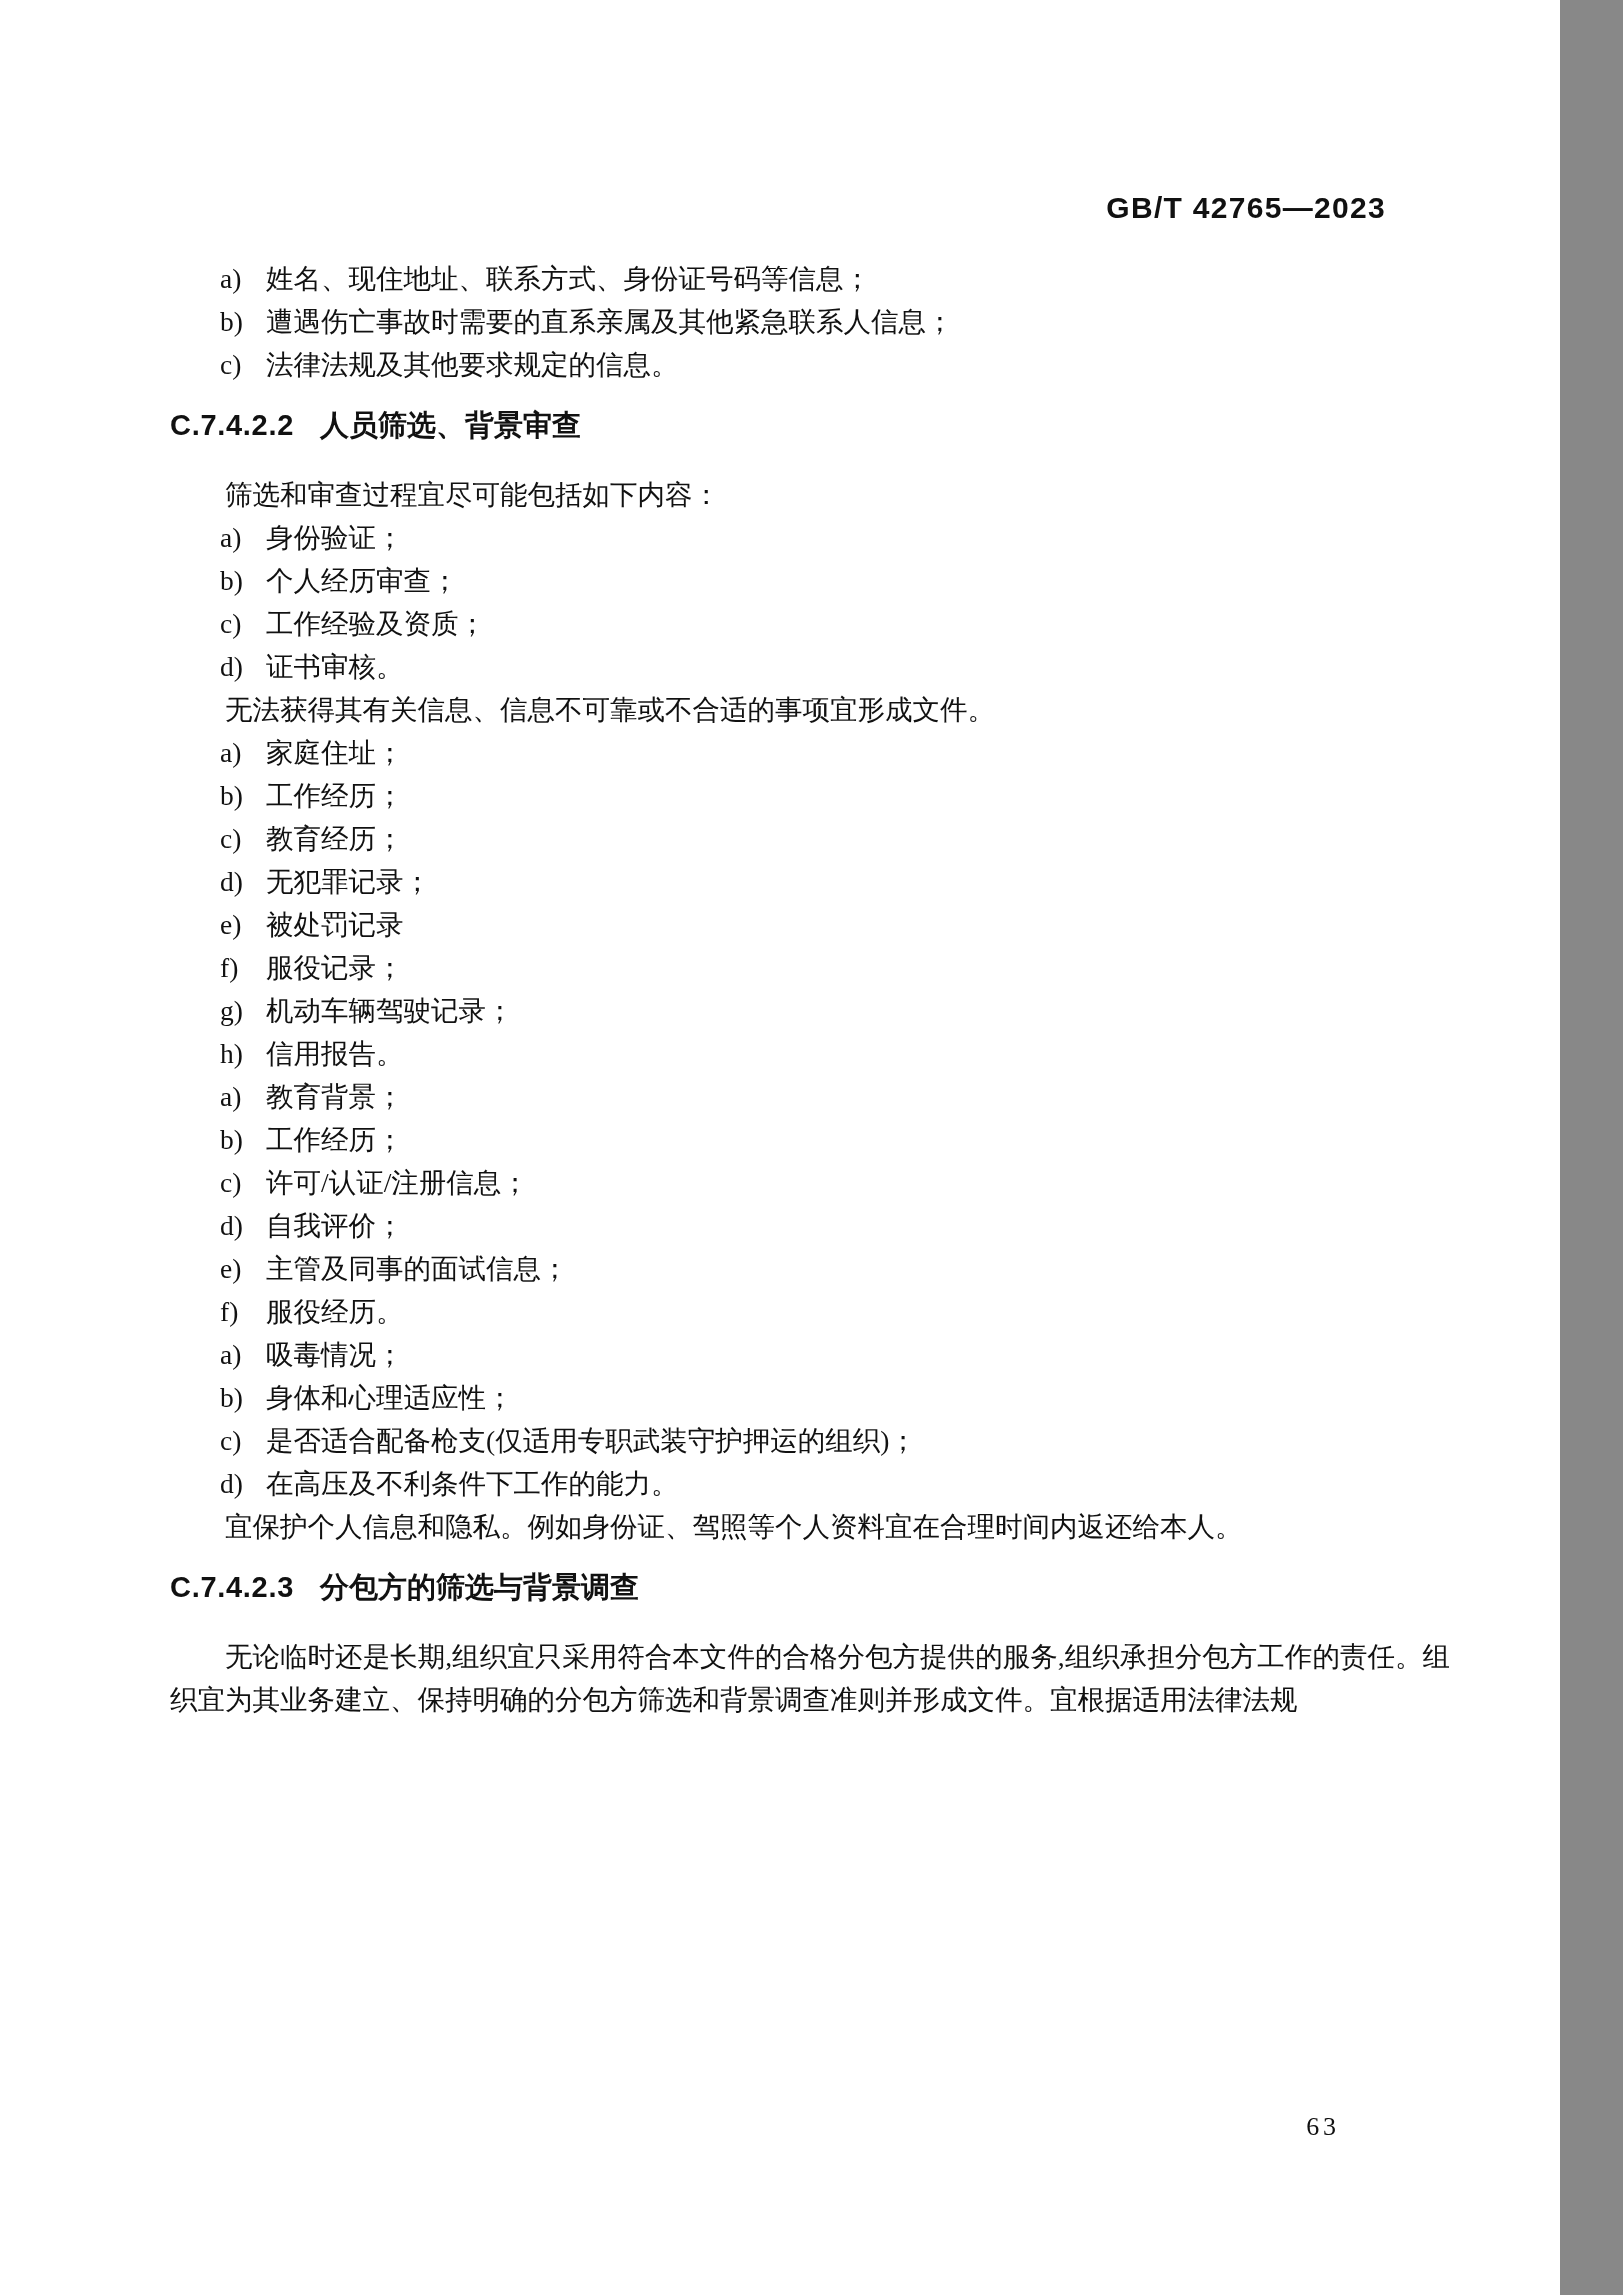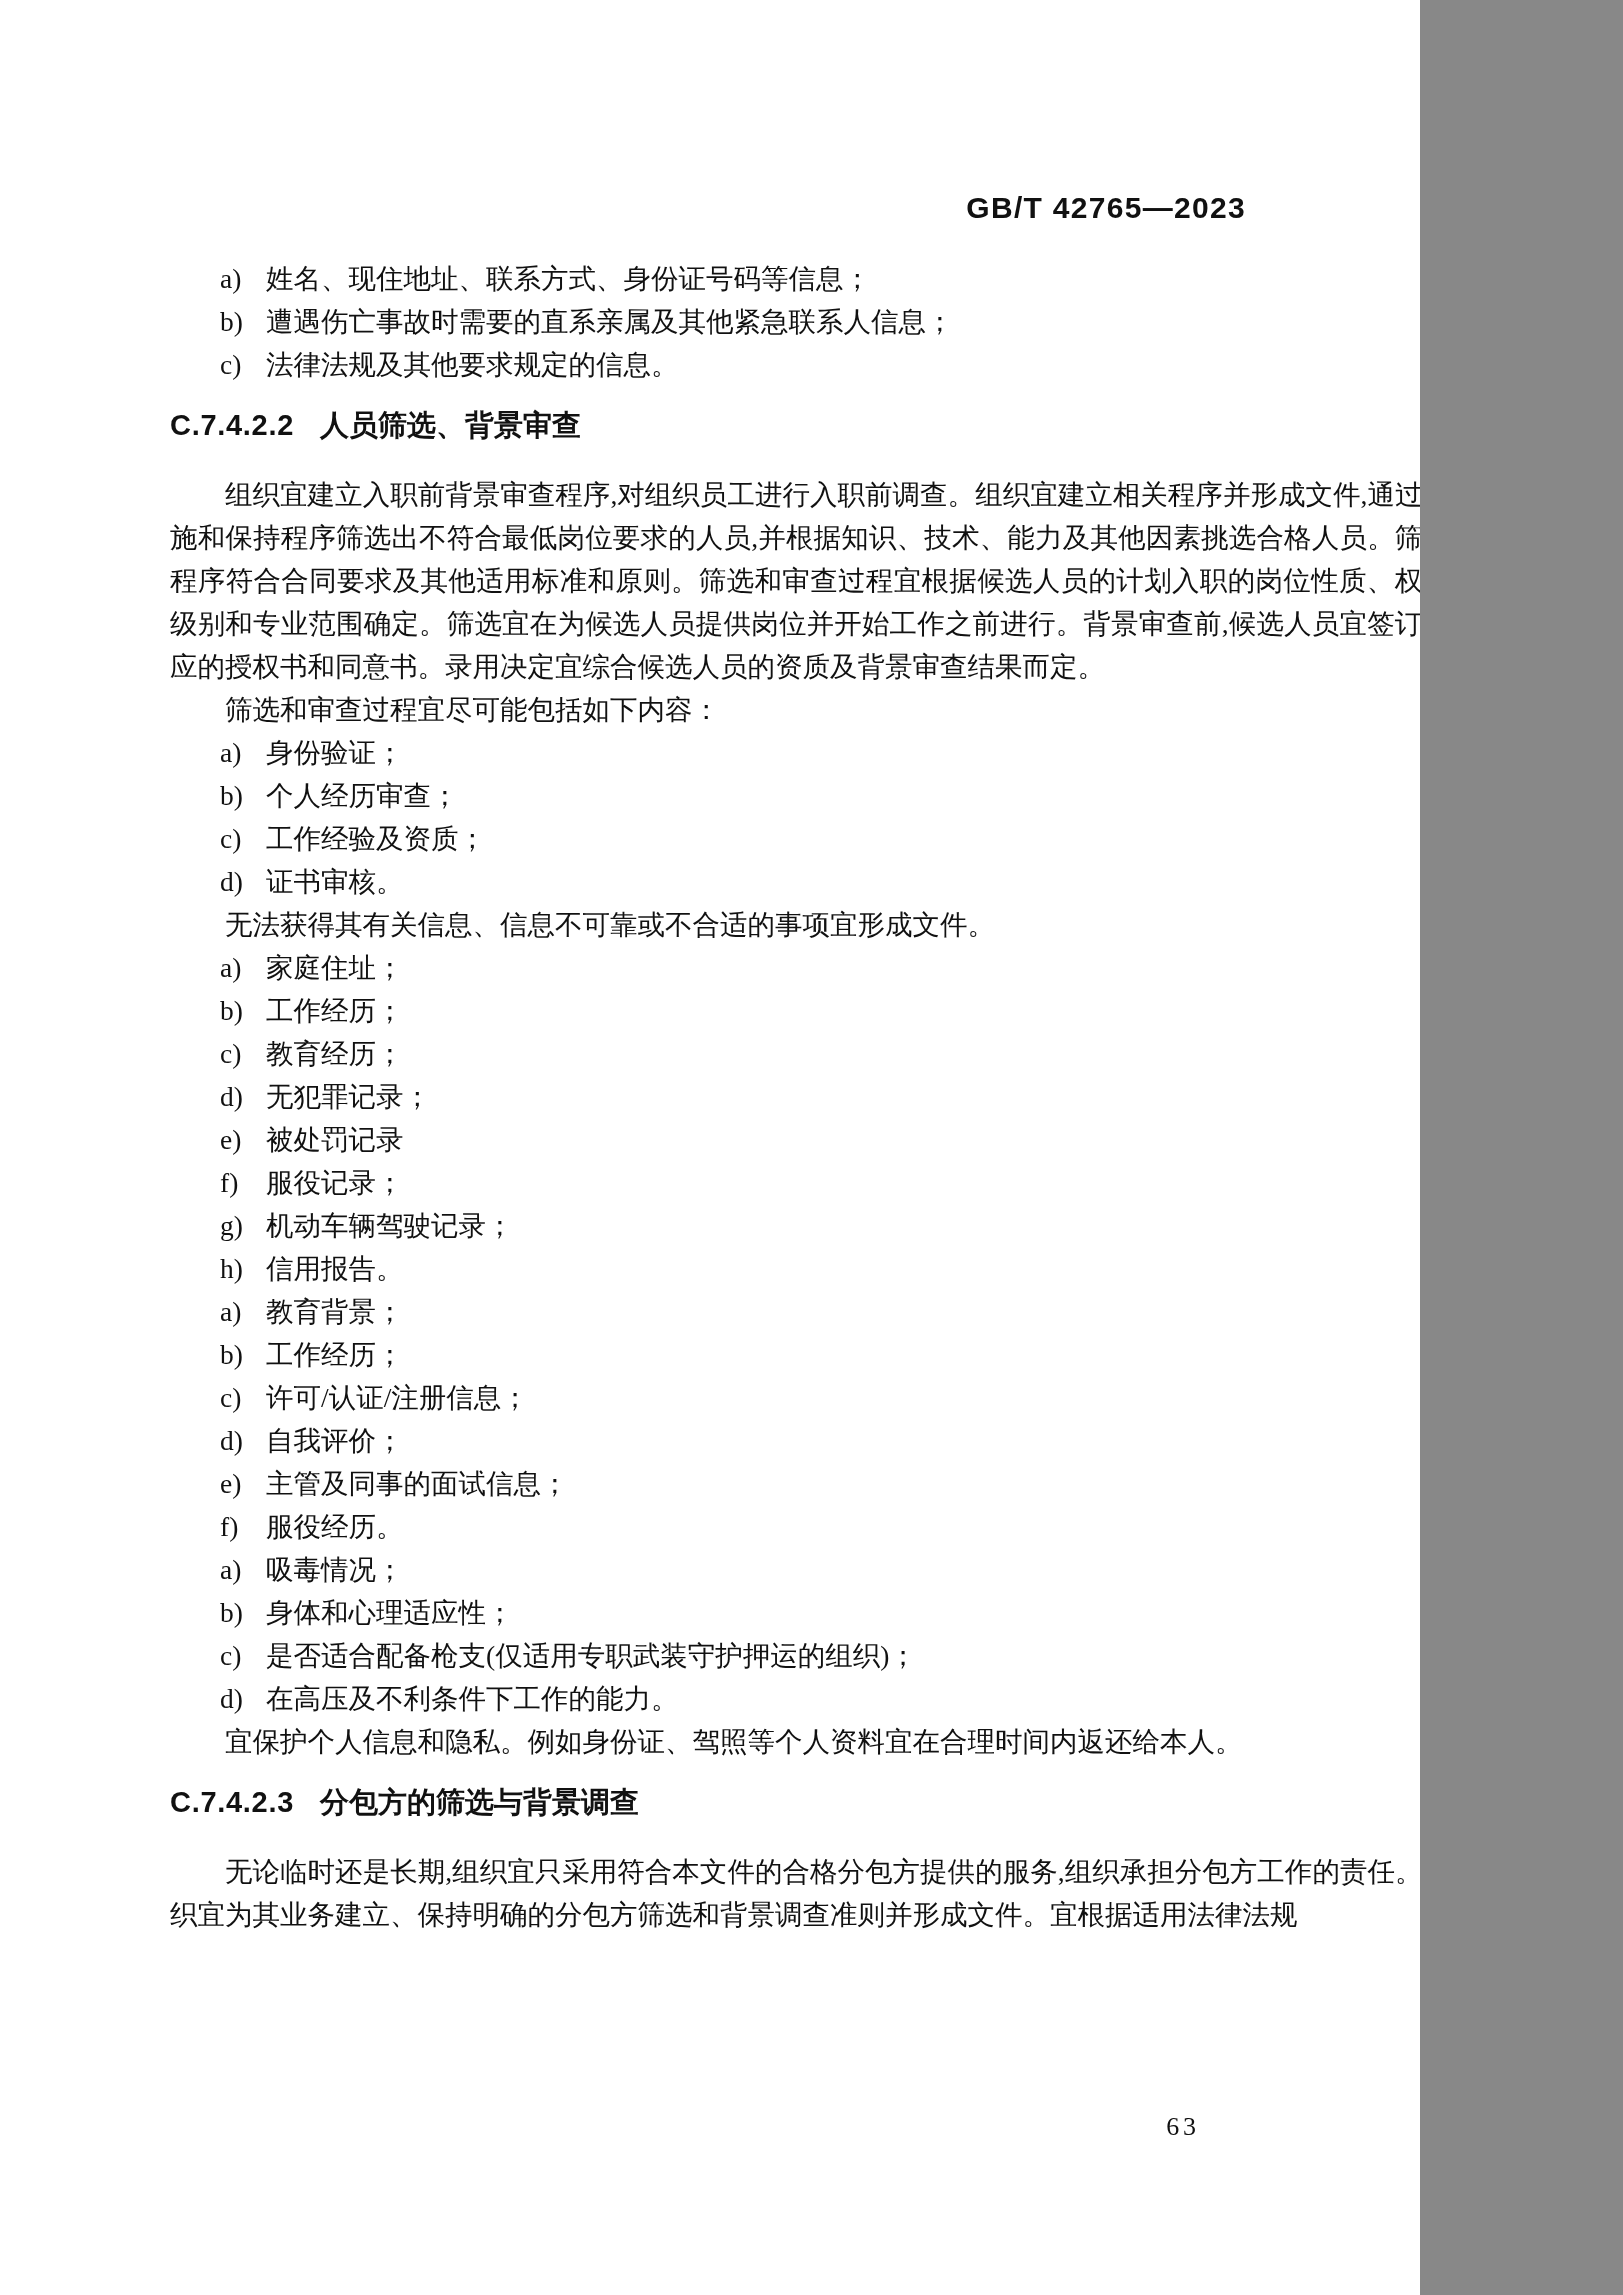--- a/index.html
+++ b/index.html
@@ -1,18 +1,18 @@
 <!DOCTYPE html>
 <html style="font-size:10.5px"><head>
 <meta charset="utf-8">
 <style>
   html,body{margin:0;padding:0;background:#888;}
   .page{
     position:relative;
-    width:1420px;height:2295px;
+    width:1560px;height:2295px;
     background:#ffffff;
     font-family:"Liberation Serif","DejaVu Serif",serif;
     color:#111111;
     overflow:hidden;
   }
   .header-code{
     position:absolute;
     top:191px;right:174px;
     font-family:"Liberation Sans","DejaVu Sans",sans-serif;
     font-weight:bold;
@@ -82,21 +82,20 @@
     </div>
     <div class="li">
       <span class="li-label">c)</span>
       <span class="li-text">法律法规及其他要求规定的信息。</span>
     </div>
 
     <div class="sec-heading">
       <span class="sec-num">C.7.4.2.2</span><span>人员筛选、背景审查</span>
     </div>
 
-    <p class="para">组织宜建立入职前背景审查程序,对组织员工进行入职前调查。组织宜建立相关程序并形成文件,通过实施和保持程序筛选出不符合最低岗位要求的人员,并根据知识、技术、能力及其他因素挑选合格人员。筛选程序符合合同要求及其他适用标准和原则。筛选和审查过程宜根据候选人员的计划入职的岗位性质、权限级别和专业范围确定。筛选宜在为候选人员提供岗位并开始工作之前进行。背景审查前,候选人员宜签订相应的授权书和同意书。录用决定宜综合候选人员的资质及背景审查结果而定。</p>
     <p class="para">筛选和审查过程宜尽可能包括如下内容：</p>
 
     <div class="li">
       <span class="li-label">a)</span>
       <span class="li-text">身份验证；</span>
     </div>
     <div class="li">
       <span class="li-label">b)</span>
       <span class="li-text">个人经历审查；</span>
     </div>

